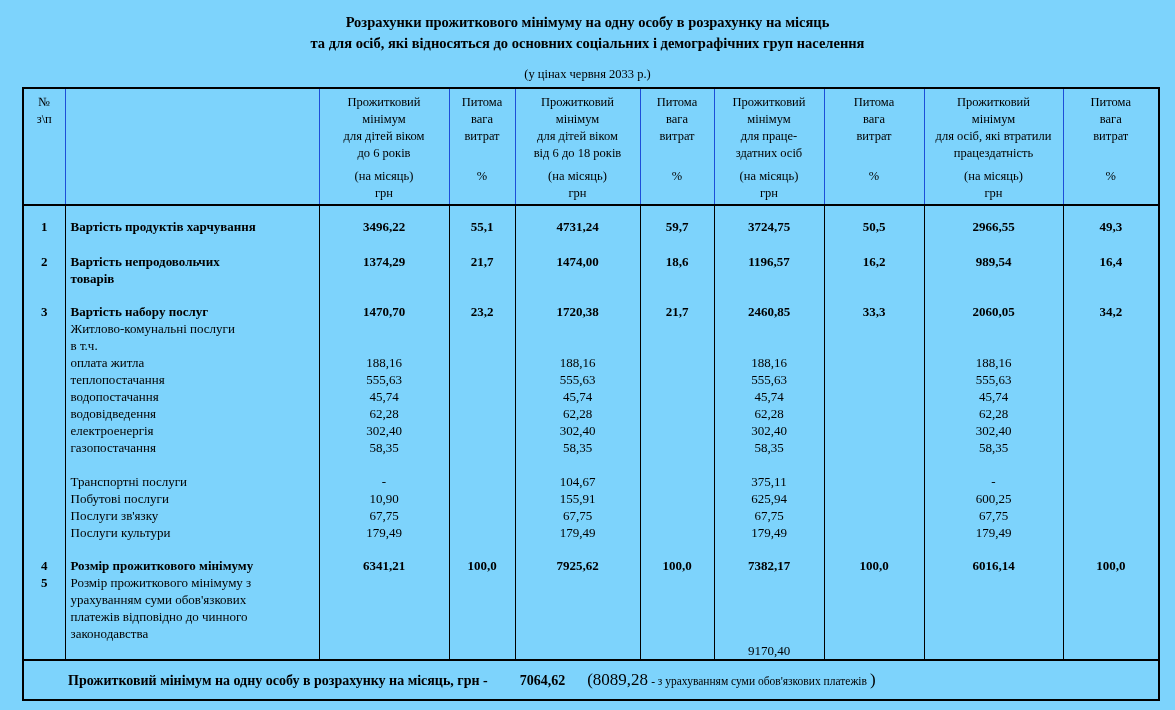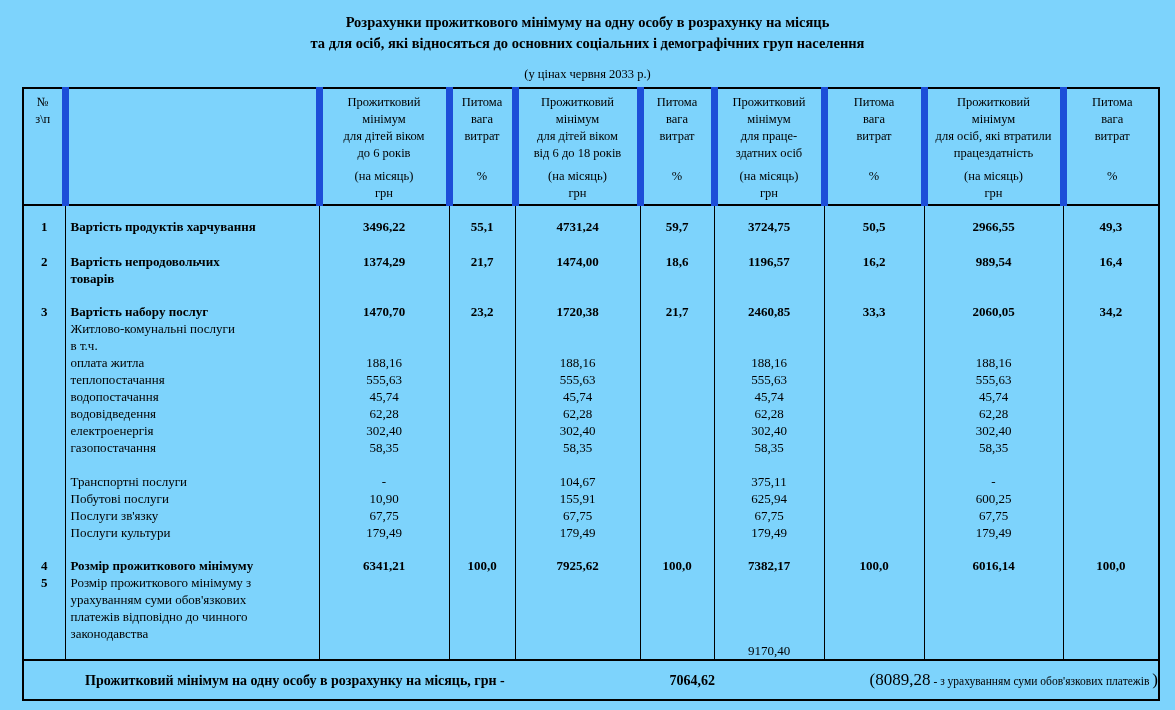--- a/index.html
+++ b/index.html
@@ -22,21 +22,21 @@
     width: 1136px;
     border: 2px solid #000;
   }
   col.c0 { width: 42px; }  col.c1 { width: 254px; }
   col.c2 { width: 130px; } col.c3 { width: 66px; }
   col.c4 { width: 125px; } col.c5 { width: 74px; }
   col.c6 { width: 110px; } col.c7 { width: 100px; }
   col.c8 { width: 139px; } col.c9 { width: 96px; }
 
   thead td {
-    border-left: 7px solid #1d4ed8;
+    border-left: 1px solid #1d4ed8;
     border-bottom: 2px solid #000;
     height: 115px;
     vertical-align: top;
     padding: 0;
   }
   thead td:first-child { border-left: none; }
   .hcell {
     height: 115px;
     display: flex;
     flex-direction: column;
@@ -61,22 +61,21 @@
   tbody td.name { text-align: left; padding-left: 5px; }
   tbody tr.bold td { font-weight: bold; font-size: 13px; }
   tfoot td {
     border-top: 2px solid #000;
     height: 40px;
     vertical-align: middle;
   }
   .footer-flex {
     display: flex;
     align-items: baseline;
-    padding-left: 61px;
-    justify-content: space-between;
+    padding-left: 44px;
   }
   .f-label { font-weight: bold; font-size: 14px; }
   .f-value { font-weight: bold; font-size: 14px; margin-left: 32px; }
   .f-paren { margin-left: 22px; }
   .f-big { font-size: 17px; font-weight: normal; }
   .f-small { font-size: 11.5px; font-weight: normal; padding: 0 3px; }
 </style>
 </head>
 <body>
 

